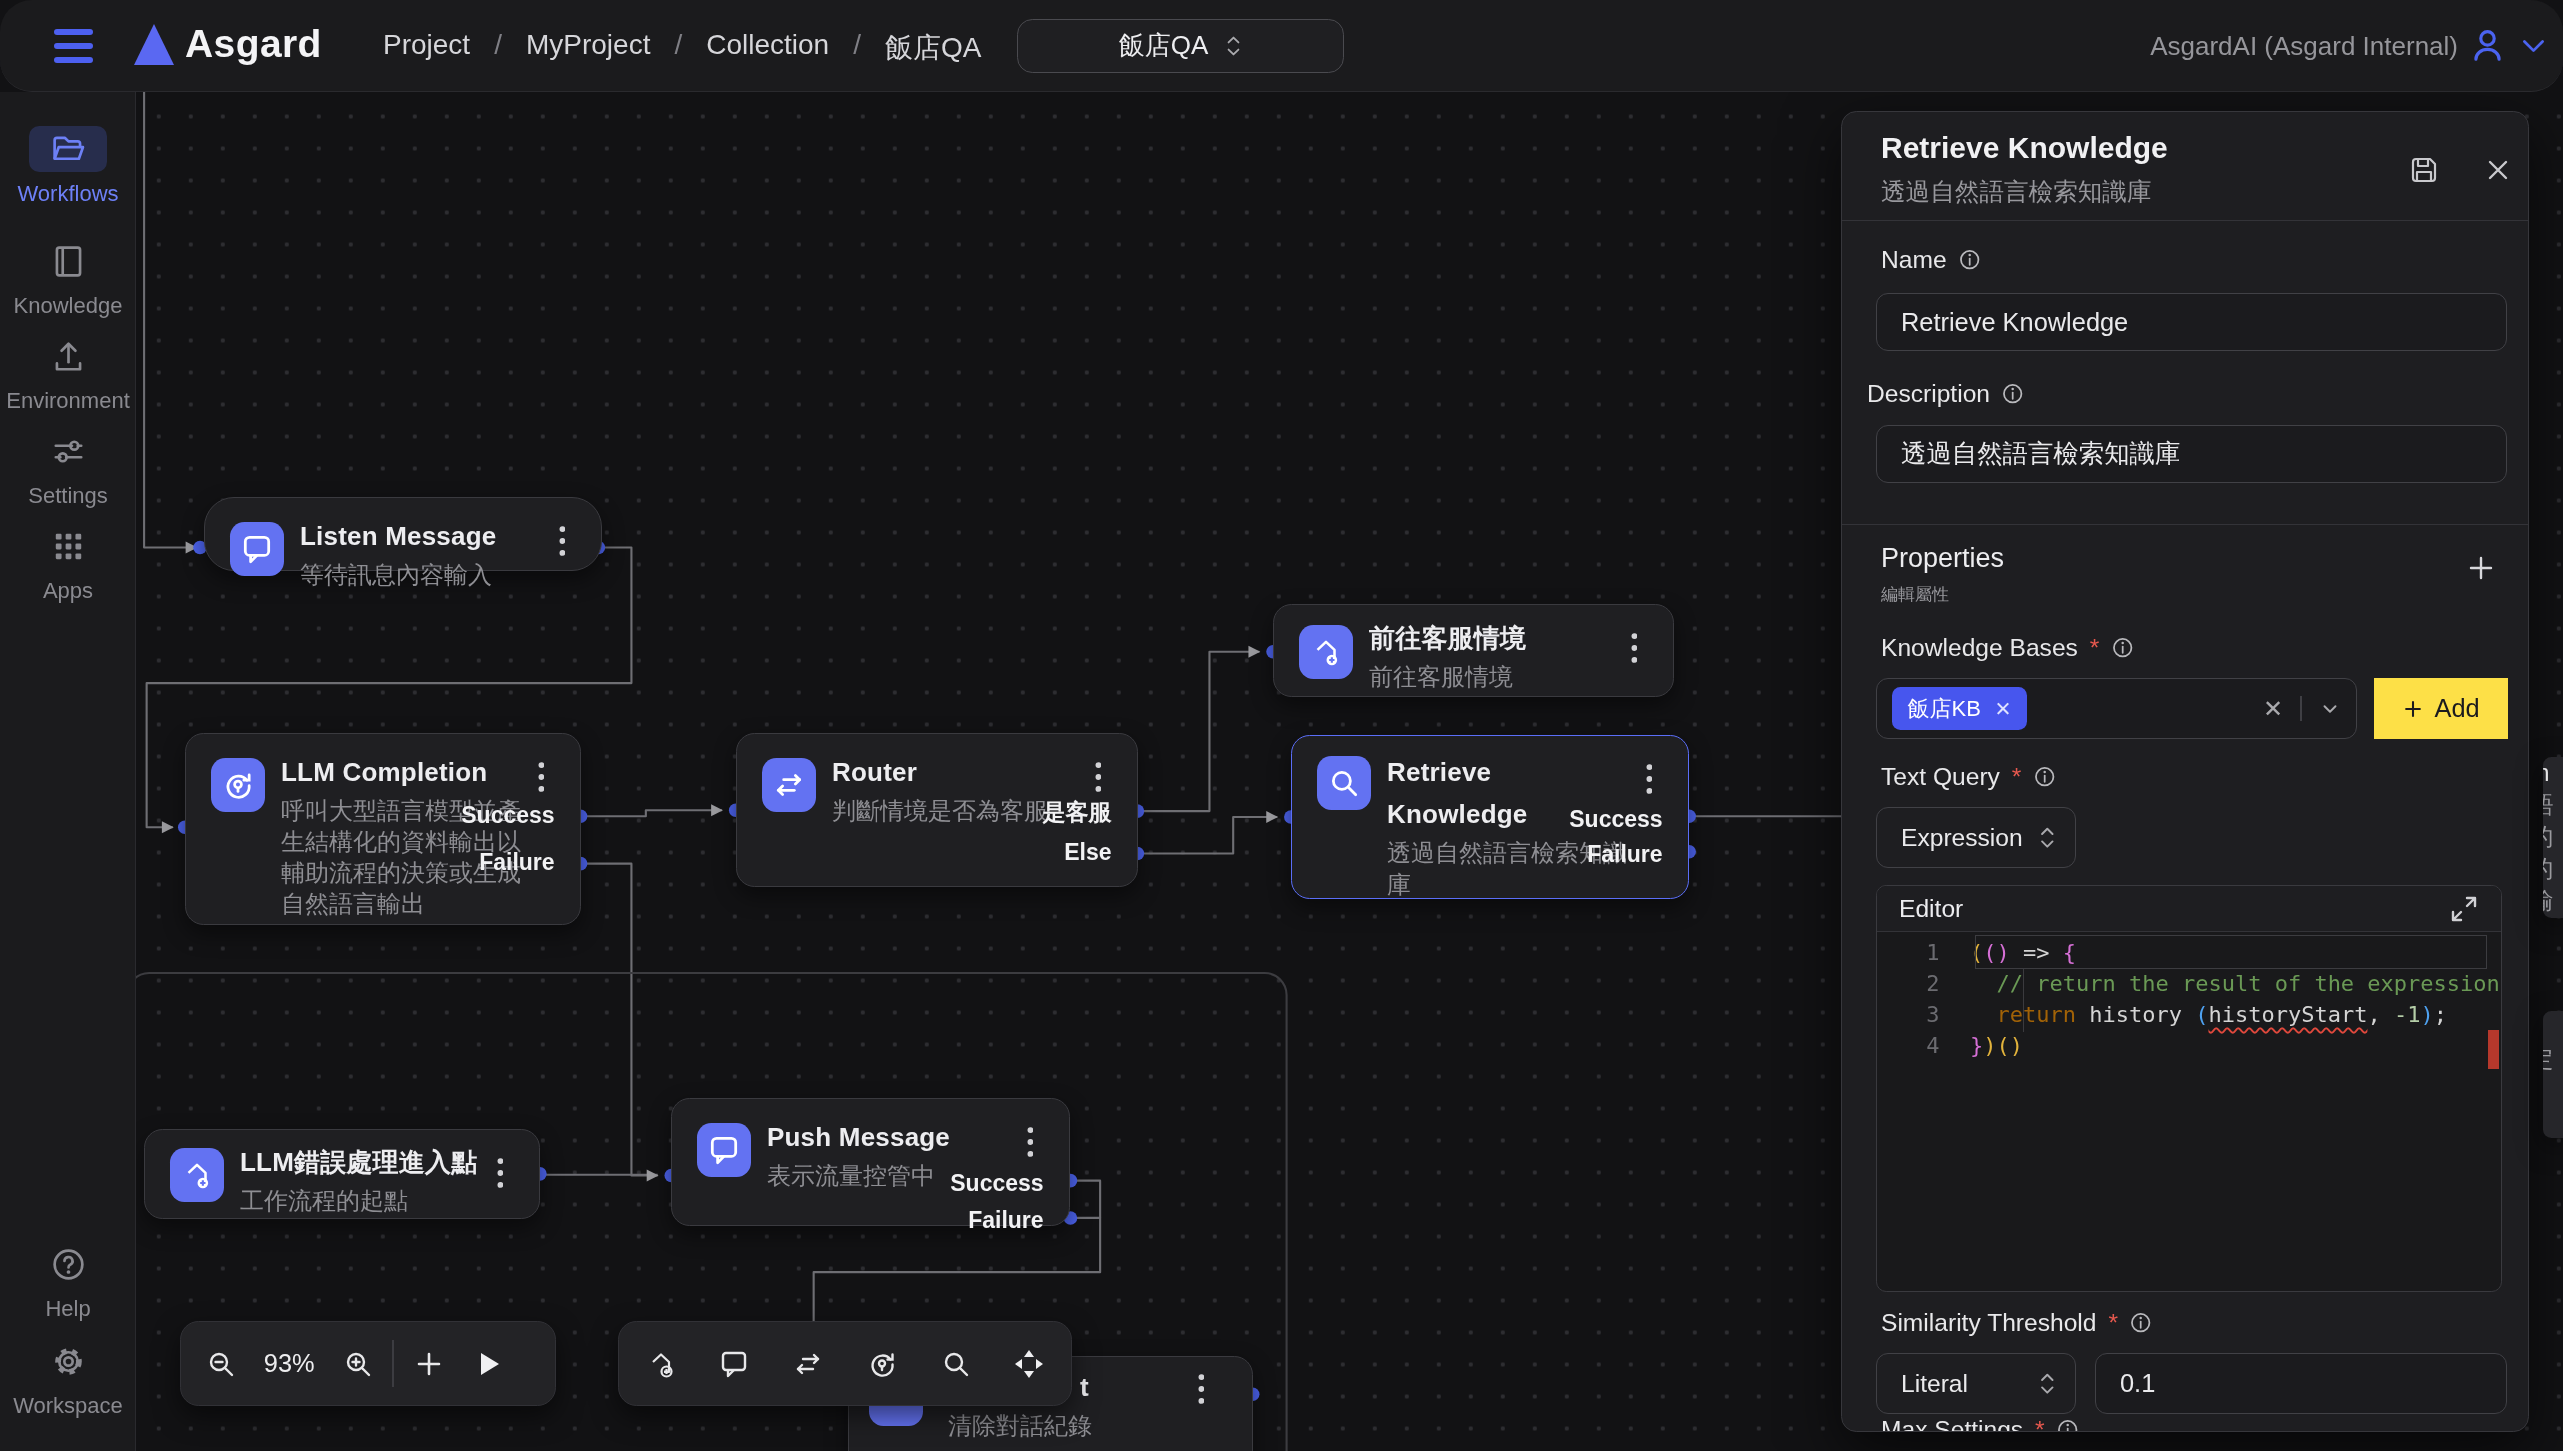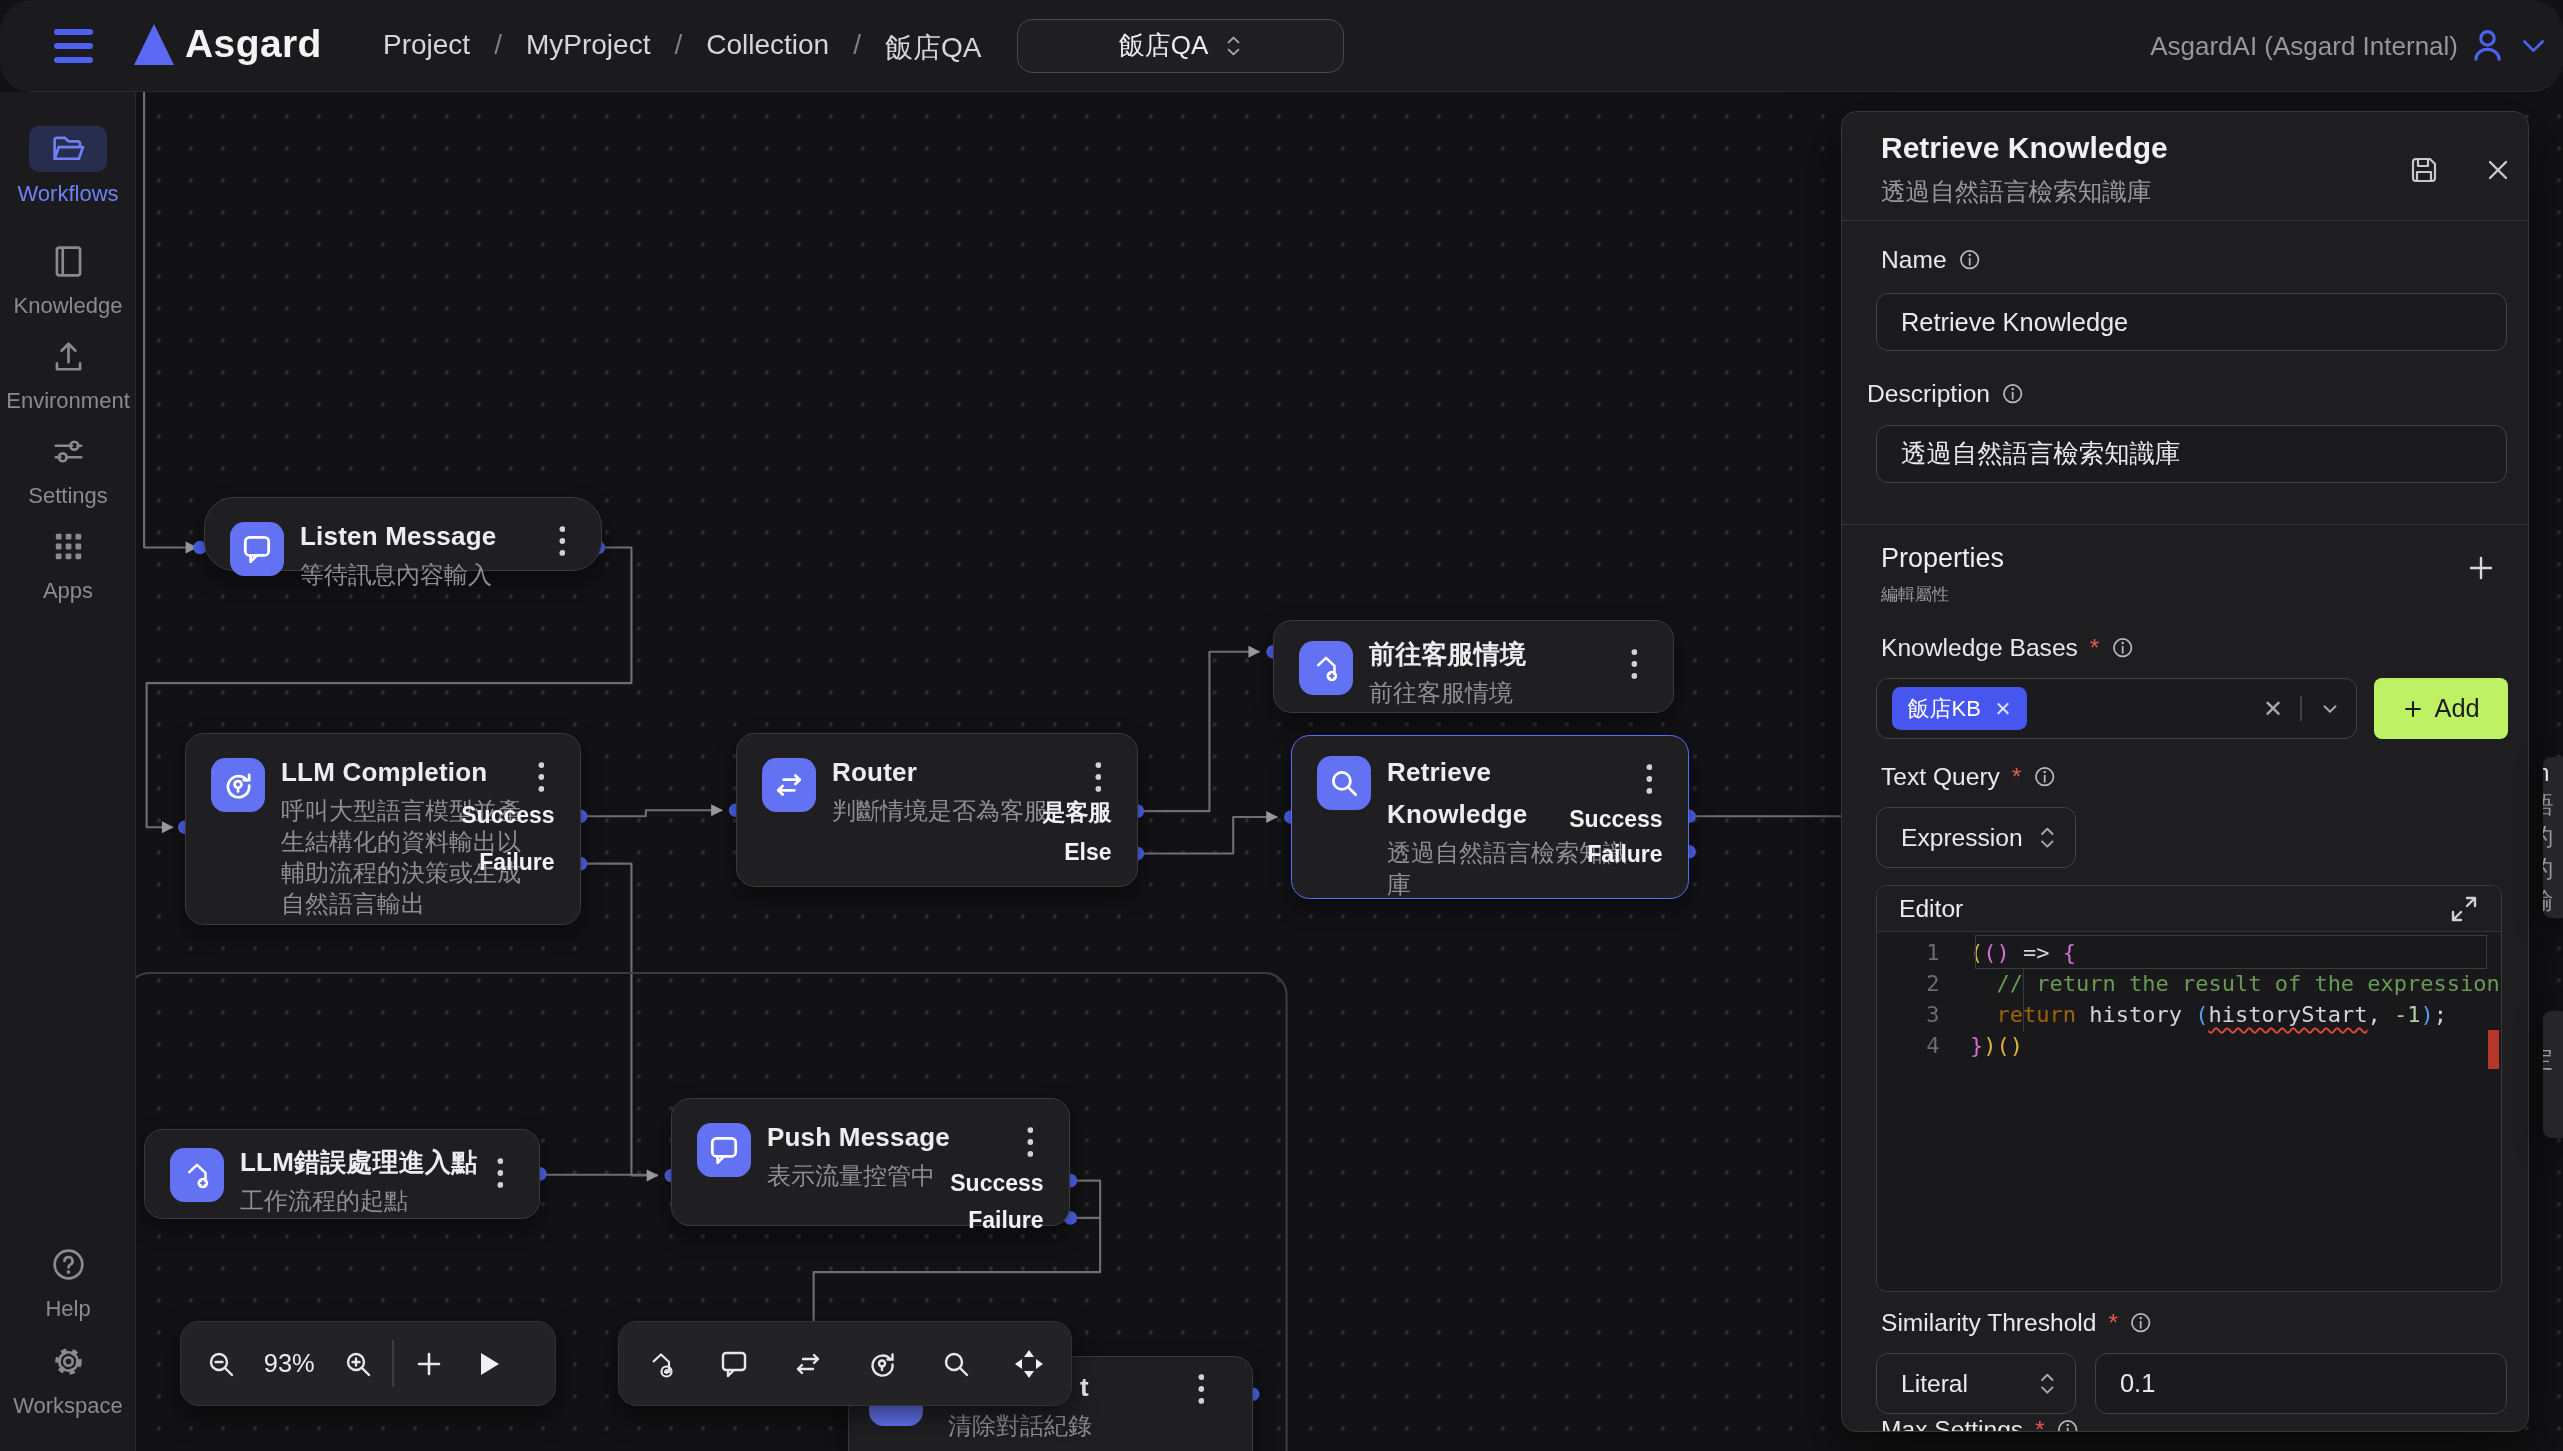--- a/index.html
+++ b/index.html
@@ -47,21 +47,21 @@
   .iicon { color:#b9b9bd; display:inline-flex; }
   .iicon svg { width:25.4px; height:25.4px; }
   .p-input { position:absolute; border:1.7px solid #414146; border-radius:12px; background:#1b1b1e;
     display:flex; align-items:center; padding:0 24px; font-size:25.4px; color:#eaeaec; }
   .p-iconbtn { position:absolute; width:37px; height:37px; display:flex; align-items:center;
     justify-content:center; color:#c9c9cd; cursor:pointer; }
   .p-iconbtn svg { width:32px; height:32px; }
   .tag { display:inline-flex; align-items:center; gap:13.6px; background:#4756ee; color:#fff;
     border-radius:8.5px; font-size:22px; padding:6.8px 15.3px; }
   .tag .x { font-size:20.3px; color:#dfe3ff; }
-  .addbtn { position:absolute; background:#bef264; border-radius:8px; display:flex; align-items:center;
+  .addbtn { position:absolute; background:#fde047; border-radius:0; display:flex; align-items:center;
     justify-content:center; gap:10.2px; color:#1b1b1e; font-size:25.4px; font-weight:500; cursor:pointer; }
   .ddcaret { color:#a9a9ad; display:inline-flex; }
   .dd { position:absolute; border:1.7px solid #414146; border-radius:12px; display:flex; align-items:center;
     justify-content:space-between; padding:0 18.6px 0 24px; font-size:24.6px; color:#eaeaec; cursor:pointer; }
 
   
   .editor { position:absolute; left:34px; top:773px; width:626px; height:407px; border:1.7px solid #3a3a3f;
     border-radius:10.2px; overflow:hidden; background:#19191b; }
   .ed-head { height:46px; background:#1e1e21; border-bottom:0.8px solid #333338; display:flex;
     align-items:center; justify-content:space-between; padding:0 18.6px 0 22px; }
@@ -222,21 +222,21 @@
         <svg class="dot3" width="6.8" height="34" viewBox="0 0 8 40">
           <circle cx="4" cy="6" r="3.4"></circle>
           <circle cx="4" cy="20" r="3.4"></circle>
           <circle cx="4" cy="34" r="3.4"></circle>
         </svg>
       </div>
     <div class="plabel" style="top:63px;">是客服</div>
     <div class="plabel" style="top:105px;">Else</div>
   </div>
 
-  <div class="node" style="left:1273px;top:604px;width:401px;height:93px;padding-top:15.3px;margin-top:16px;">
+  <div class="node" style="left:1273px;top:604px;width:401px;height:93px;padding-top:15.3px;">
     <div class="ntile" style="top:20.3px;">
       <svg viewBox="0 0 32 32" fill="none" stroke="currentColor" stroke-width="2.4" stroke-linejoin="round">
           <path d="M8 14 l8-7.5 8 7.5 v10 h-5"></path>
           <circle cx="21.5" cy="23.5" r="5" fill="#fff" stroke="none"></circle>
           <path d="M21.5 21 v5 M19 23.5 h5" stroke="#6372f2" stroke-width="2"></path>
         </svg>
     </div>
     <div class="ntitle">前往客服情境</div>
     <div class="nsub">前往客服情境</div>
     <div class="kebab">

